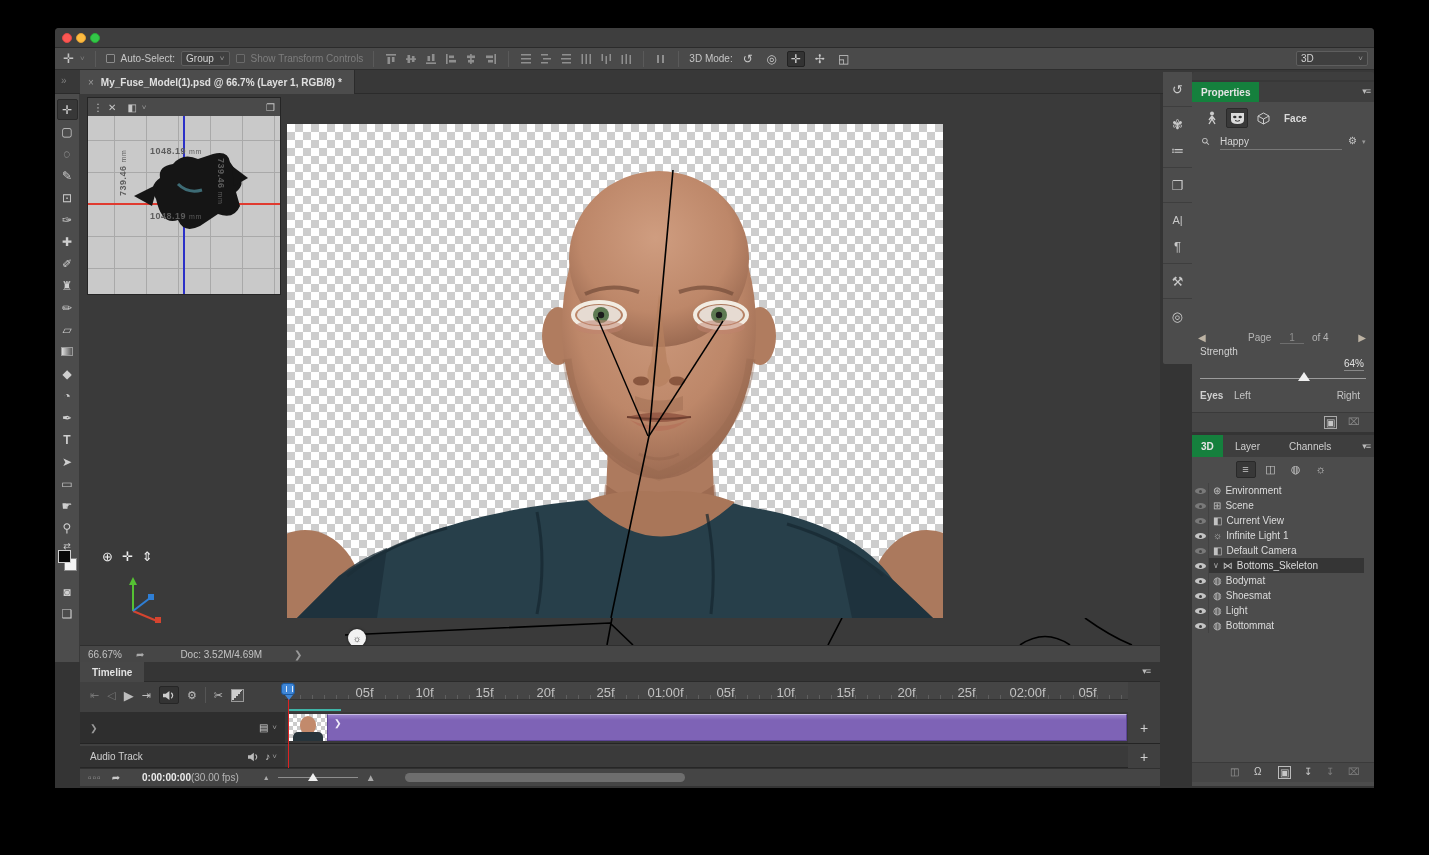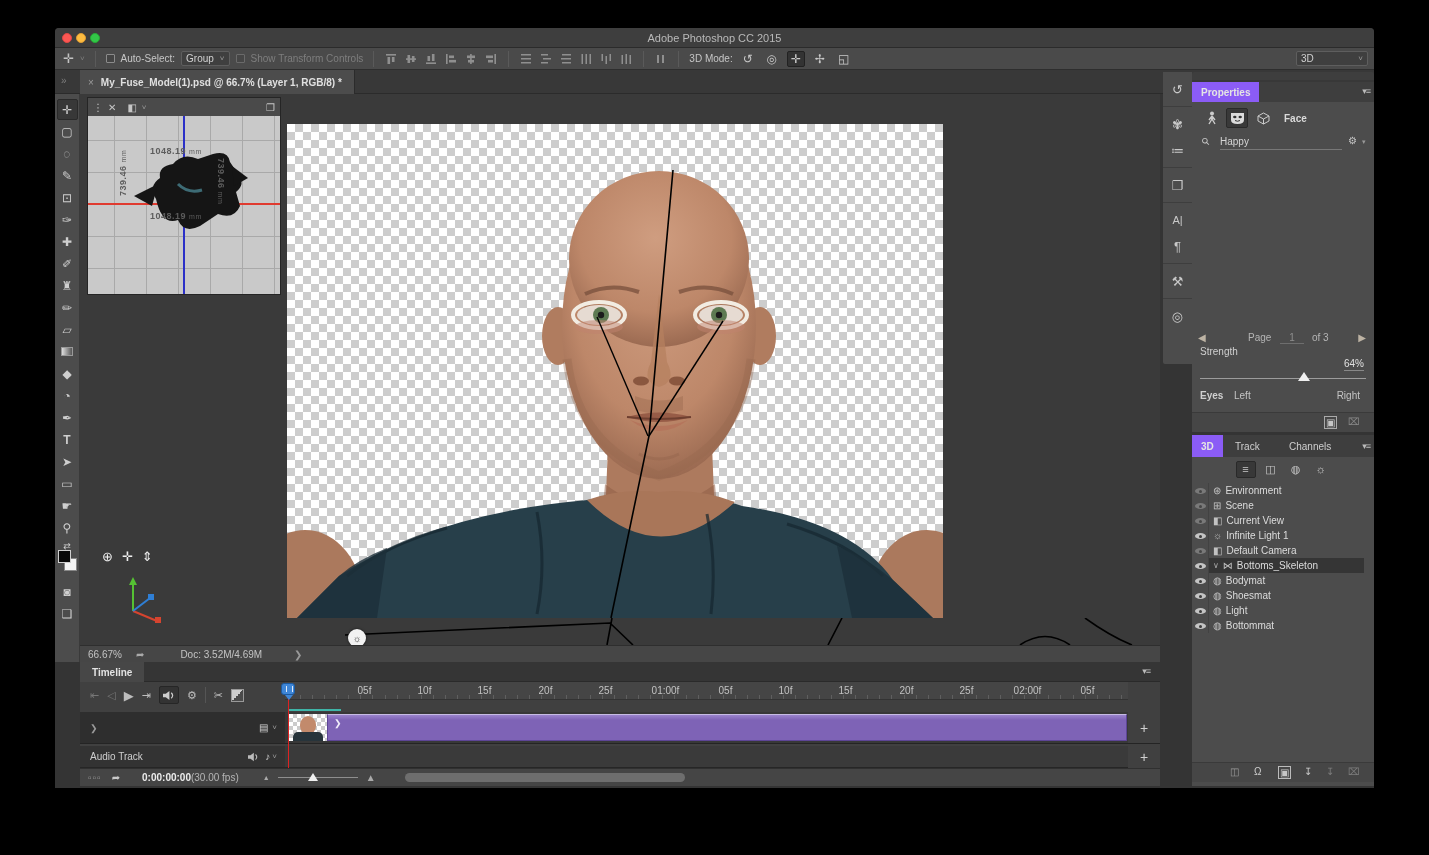--- a/index.html
+++ b/index.html
@@ -50,21 +50,21 @@
   
   #statusbar{position:absolute;left:25px;top:617px;width:1080px;height:17px;background:#464646;border-top:1px solid #2e2e2e;display:flex;align-items:center;color:#c3c3c3;}
   
   #rightstrip{position:absolute;left:1108px;top:44px;width:29px;height:292px;background:#4c4c4c;border-radius:0 0 0 2px;}
   #rightstrip .grp{border-bottom:1px solid #3e3e3e;padding:4px 0;}
   #rightstrip .pi{width:29px;height:26px;display:flex;align-items:center;justify-content:center;font-size:13px;color:#c9c9c9;}
   
   #panels{position:absolute;left:1137px;top:44px;width:182px;height:714px;}
   .ptabbar{position:relative;height:20px;background:#3e3e3e;}
   .ptab{position:absolute;top:0;height:20px;display:flex;align-items:center;padding:0 9px;color:#cfcfcf;}
-  .ptab.on{background:#8b5cf6;color:#e4e4e4;}
+  .ptab.on{background:#15803d;color:#e4e4e4;}
   .pmenu{position:absolute;right:4px;top:4px;color:#bbb;font-size:9px;letter-spacing:-1px;}
   #props{position:absolute;left:0;top:10px;width:182px;height:350px;background:#4c4c4c;}
   #props .facebox{width:22px;height:20px;display:inline-flex;align-items:center;justify-content:center;border-radius:2px;}
   #props .facebox.sel{background:#393939;border:1px solid #2a2a2a;}
   .exprrow{position:absolute;left:2px;width:166px;height:26px;display:flex;align-items:center;gap:8px;color:#e2e2e2;}
   .exprrow.sel{background:#3d3d3d;}
   .thumb{width:26px;height:24px;background:linear-gradient(#8d8d8d,#b5b5b5);position:relative;border:1px solid #333;flex:0 0 auto;overflow:hidden;}
   .thumb::before{content:"";position:absolute;left:7px;top:3px;width:11px;height:13px;border-radius:50% 50% 45% 45%;background:#c28a6c;}
   .thumb::after{content:"";position:absolute;left:2px;bottom:0;width:21px;height:6px;background:#2e2e33;border-radius:4px 4px 0 0;}
   .slider-track{position:absolute;height:1px;background:#9c9c9c;}
@@ -83,21 +83,21 @@
   .ind1{padding-left:14px;}.ind2{padding-left:34px;}
   
   #timeline{position:absolute;left:25px;top:634px;width:1080px;height:124px;background:#404040;}
   #tltabs{position:absolute;left:0;top:0;width:100%;height:20px;background:#353535;border-bottom:1px solid #2a2a2a;}
   #tltab{position:absolute;left:0;top:0;height:20px;background:#474747;display:flex;align-items:center;padding:0 12px;color:#e2e2e2;}
   #tlcontrols{position:absolute;left:0;top:20px;width:205px;height:26px;background:#404040;display:flex;align-items:center;gap:8px;padding-left:10px;}
   .tci{font-size:11px;color:#bdbdbd;}
   .tci.off{color:#777;}
   .audiobox{width:20px;height:18px;background:#333;border:1px solid #262626;border-radius:2px;display:flex;align-items:center;justify-content:center;}
   #ruler{position:absolute;left:205px;top:20px;width:843px;height:18px;background:#454545;border-bottom:1px solid #333;background-image:repeating-linear-gradient(90deg,#5f5f5f 0,#5f5f5f 1px,transparent 1px,transparent 12.07px);background-size:100% 4px;background-position:3px 100%;background-repeat:no-repeat;}
-  .rlab{position:absolute;top:3px;transform:translateX(-50%);color:#c2c2c2;font-size:10px;padding-left:29px;}
+  .rlab{position:absolute;top:3px;transform:translateX(-50%);color:#c2c2c2;font-size:13px;padding-left:29px;}
   .tracklabel{position:absolute;left:0;width:205px;color:#cfcfcf;display:flex;align-items:center;}
   .lane{position:absolute;left:205px;width:843px;background:#383838;}
   .pluscol{position:absolute;left:1048px;width:32px;background:#404040;display:flex;align-items:center;justify-content:center;}
   .plusbtn{color:#d0d0d0;font-size:14px;}
   #clip{position:absolute;left:42px;top:2px;right:1px;bottom:2px;background:linear-gradient(#9a83cc,#7e63b6 20%,#7e63b6);border:1px solid #5d4596;border-top:1px solid #c7bbe4;border-radius:1px;color:#f0ecfa;}
   #clipthumb{position:absolute;left:4px;top:2px;width:38px;bottom:2px;background-color:#fff;background-image:linear-gradient(45deg,#ccc 25%,transparent 25%,transparent 75%,#ccc 75%),linear-gradient(45deg,#ccc 25%,transparent 25%,transparent 75%,#ccc 75%);background-size:8px 8px;background-position:0 0,4px 4px;overflow:hidden;}
   #clipthumb::before{content:"";position:absolute;left:11px;top:2px;width:16px;height:18px;border-radius:50% 50% 45% 45%;background:#c28a6c;}
   #clipthumb::after{content:"";position:absolute;left:4px;bottom:0;width:30px;height:9px;background:#27343b;border-radius:5px 5px 0 0;}
   #playhead-line{position:absolute;left:208px;top:34px;width:1px;height:72px;background:#d22;z-index:5;}
   #playhead-head{position:absolute;left:201px;top:21px;width:14px;height:12px;background:#3f86d6;border:1px solid #1d5a9e;border-radius:3px;z-index:6;}
@@ -112,21 +112,20 @@
 </style>
 </head>
 <body>
 
 <div id="app">
 
   <div id="titlebar">
     <span class="tl" style="left:7px;background:#fc5753;border:1px solid #df4744;"></span>
     <span class="tl" style="left:21px;background:#fdbc40;border:1px solid #de9c33;"></span>
     <span class="tl" style="left:35px;background:#33c748;border:1px solid #27aa35;"></span>
-    <span class="title">Adobe Photoshop CC 2015</span>
   </div>
 
   <div id="optionsbar">
     <span class="ico" style="font-size:13px">✛</span>
     <span class="dim" style="font-size:8px">˅</span>
     <span class="vsep"></span>
     <span class="chk"></span>
     <span>Auto-Select:</span>
     <span class="dd">
         <span>Group</span>
@@ -442,21 +441,21 @@
         <div class="abs" style="left:28px;top:17px;width:122px;height:1px;background:#777"></div>
         <span class="abs" style="left:156px;top:3px">⚙</span>
         <span class="abs" style="left:170px;top:6px;font-size:7px;color:#999">▾</span>
       </div>
 
 
       <div class="abs" style="left:0;top:250px;width:182px;height:18px;color:#bdb3a4">
         <span class="abs" style="left:6px">◀</span>
         <span class="abs" style="left:56px;color:#b5b5b5">Page</span>
         <span class="abs" style="left:88px;width:24px;text-align:center;color:#8e8e8e;border-bottom:1px solid #6e6e6e">1</span>
-        <span class="abs" style="left:120px;color:#b5b5b5">of 3</span>
+        <span class="abs" style="left:120px;color:#b5b5b5">of 4</span>
         <span class="abs" style="right:8px">▶</span>
       </div>
 
       <span class="abs" style="left:8px;top:264px;color:#d0d0d0">Strength</span>
       <span class="abs" style="right:10px;top:276px;color:#e0e0e0;border-bottom:1px solid #888;padding-bottom:1px">64%</span>
       <div class="slider-track" style="left:8px;top:296px;width:166px"></div>
       <div class="slider-thumb" style="left:106px;top:290px"></div>
 
       <span class="abs" style="left:8px;top:308px;color:#d0d0d0;font-weight:bold">Eyes</span>
       <span class="abs" style="left:42px;top:308px;color:#c4c4c4">Left</span>
@@ -467,21 +466,21 @@
         <span class="abs" style="left:156px;top:3px;color:#8a8a8a">⌧</span>
       </div>
     </div>
 
     <div id="p3d">
       <div class="ptabbar" style="height:22px">
         <span class="ptab on" style="left:0;height:22px">
             <b>3D</b>
           </span>
         <span class="ptab" style="left:34px;height:22px">
-            <span>Track</span>
+            <span>Layer</span>
           </span>
         <span class="ptab" style="left:88px;height:22px">
             <span>Channels</span>
           </span>
         <span class="pmenu" style="top:6px">▾≡</span>
       </div>
       <div class="abs" style="left:0;top:24px;width:182px;height:20px;display:flex;justify-content:center;gap:5px;align-items:center">
         <span class="f3d sel">≡</span>
         <span class="f3d">◫</span>
         <span class="f3d">◍</span>

